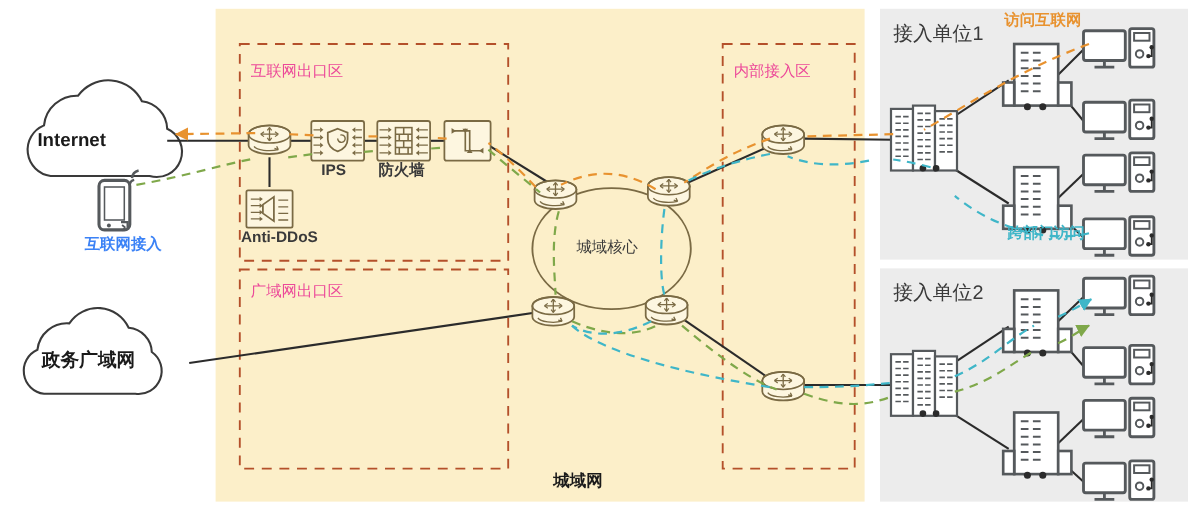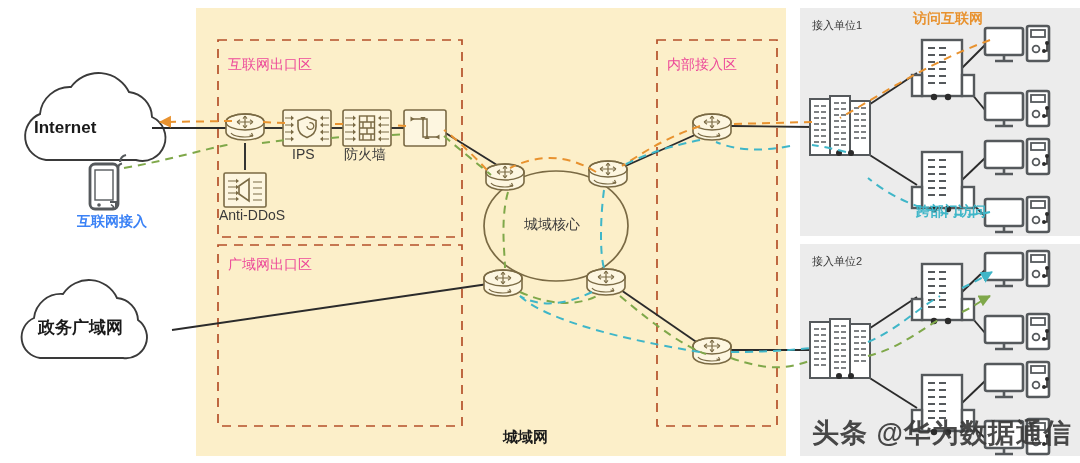--- a/index.html
+++ b/index.html
@@ -2,23 +2,23 @@
 <html><head>
 <meta charset="utf-8">
 <style>
   html,body{margin:0;padding:0;background:#ffffff;}
   body{width:1080px;height:463px;position:relative;overflow:hidden;
        font-family:"Liberation Sans","DejaVu Sans",sans-serif;}
   #stage{position:absolute;left:0;top:0;width:1080px;height:463px;}
   svg#canvas{position:absolute;left:0;top:0;width:1080px;height:463px;}
   .lbl{position:absolute;white-space:nowrap;font-weight:bold;}
   .zone-title{font-size:14px;color:#ec4899;font-weight:normal;}
-  .dev-label{font-size:14px;color:#3a3a3a;font-weight:normal;}
+  .dev-label{font-size:14px;color:#3a3a3a;font-weight:bold;}
   .cloud-label{font-size:17px;color:#1a1a1a;font-weight:bold;}
-  .unit-label{font-size:11px;color:#3a3a3a;font-weight:normal;}
+  .unit-label{font-size:18px;color:#3a3a3a;font-weight:normal;}
   .flow-label{font-size:14px;font-weight:bold;}
   .core-label{font-size:14px;color:#3a3a3a;font-weight:normal;}
   .mangw{font-size:15px;color:#1a1a1a;font-weight:bold;}
   .wm{position:absolute;font-size:27px;font-weight:bold;color:#3a3a3a;
       letter-spacing:1px;opacity:.92;}
 </style>
 </head>
 <body>
 
 <div id="stage">
@@ -310,15 +310,14 @@
 
 <div class="lbl core-label" style="left:524px;top:216px;">城域核心</div>
 <div class="lbl mangw" style="left:471px;top:428px;margin-left:32px;">城域网</div>
 
 <div class="lbl unit-label" style="left:812px;top:18px;">接入单位1</div>
 <div class="lbl unit-label" style="left:812px;top:254px;text-align:right;">接入单位2</div>
 
 <div class="lbl flow-label" style="left:913px;top:10px;color:#e8922f;">访问互联网</div>
 <div class="lbl flow-label" style="left:916px;top:203px;color:#3fb6c8;">跨部门访问</div>
 
-<div class="wm" style="left:812px;top:415px;">头条 @华为数据通信</div>
 
 </div>
 
 </body></html>

